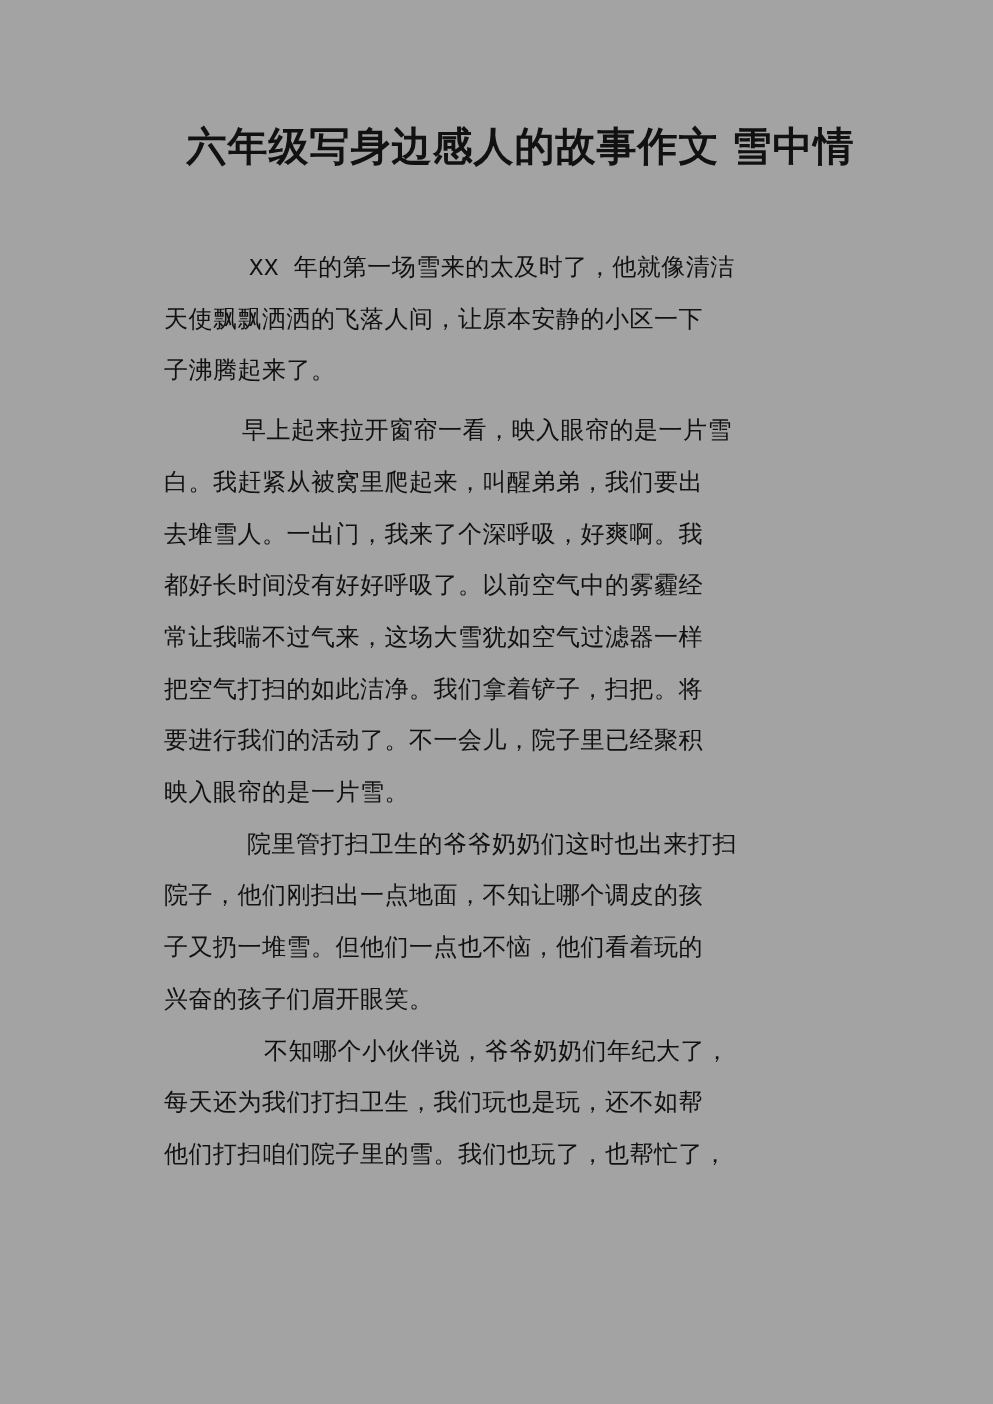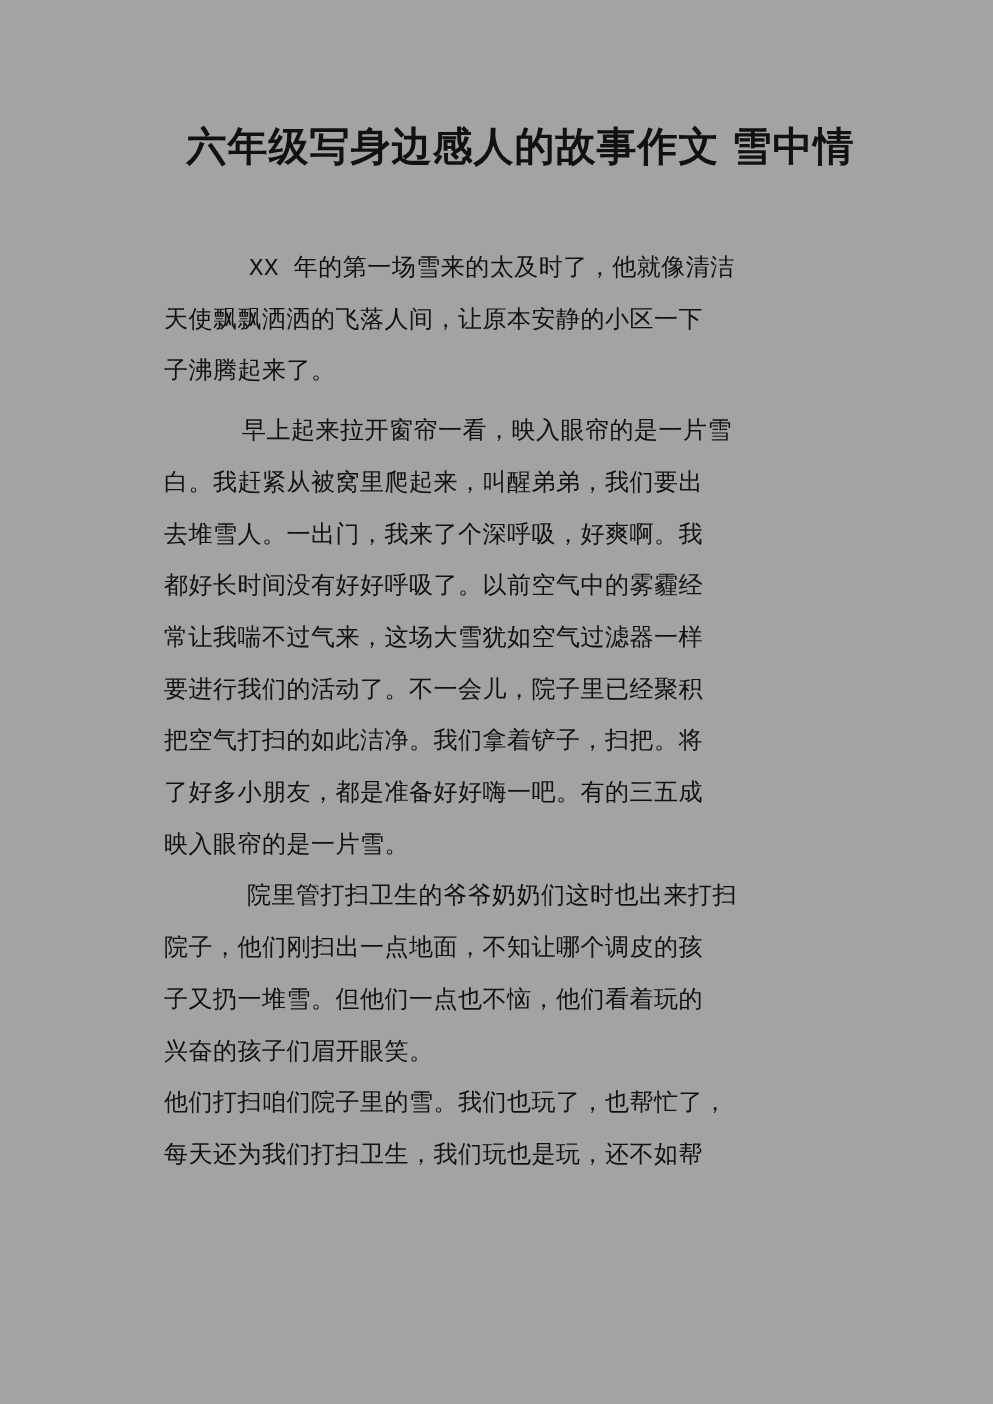--- a/index.html
+++ b/index.html
@@ -52,29 +52,29 @@
         <div class="text-line" style="text-indent: 85px;">XX 年的第一场雪来的太及时了，他就像清洁</div>
         <div class="text-line">天使飘飘洒洒的飞落人间，让原本安静的小区一下</div>
         <div class="text-line">子沸腾起来了。</div>
       </div>
       <div class="paragraph">
         <div class="text-line" style="text-indent: 78px; margin-top: 8px;">早上起来拉开窗帘一看，映入眼帘的是一片雪</div>
         <div class="text-line">白。我赶紧从被窝里爬起来，叫醒弟弟，我们要出</div>
         <div class="text-line">去堆雪人。一出门，我来了个深呼吸，好爽啊。我</div>
         <div class="text-line">都好长时间没有好好呼吸了。以前空气中的雾霾经</div>
         <div class="text-line">常让我喘不过气来，这场大雪犹如空气过滤器一样</div>
+        <div class="text-line">把空气打扫的如此洁净。我们拿着铲子，扫把。将</div>
         <div class="text-line">要进行我们的活动了。不一会儿，院子里已经聚积</div>
-        <div class="text-line">把空气打扫的如此洁净。我们拿着铲子，扫把。将</div>
-        <div class="text-line">了好多小朋友，都是准备好好嗨一吧。有的三五成</div>
         <div class="text-line">映入眼帘的是一片雪。</div>
       </div>
       <div class="paragraph">
         <div class="text-line" style="text-indent: 83px;">院里管打扫卫生的爷爷奶奶们这时也出来打扫</div>
         <div class="text-line">院子，他们刚扫出一点地面，不知让哪个调皮的孩</div>
         <div class="text-line">子又扔一堆雪。但他们一点也不恼，他们看着玩的</div>
         <div class="text-line">兴奋的孩子们眉开眼笑。</div>
       </div>
       <div class="paragraph">
+        <div class="text-line" style="text-indent: 100px;">不知哪个小伙伴说，爷爷奶奶们年纪大了，</div>
+        <div class="text-line">每天还为我们打扫卫生，我们玩也是玩，还不如帮</div>
         <div class="text-line">他们打扫咱们院子里的雪。我们也玩了，也帮忙了，</div>
-        <div class="text-line">每天还为我们打扫卫生，我们玩也是玩，还不如帮</div>
       </div>
     </div>
 </div>
 
 </body></html>

